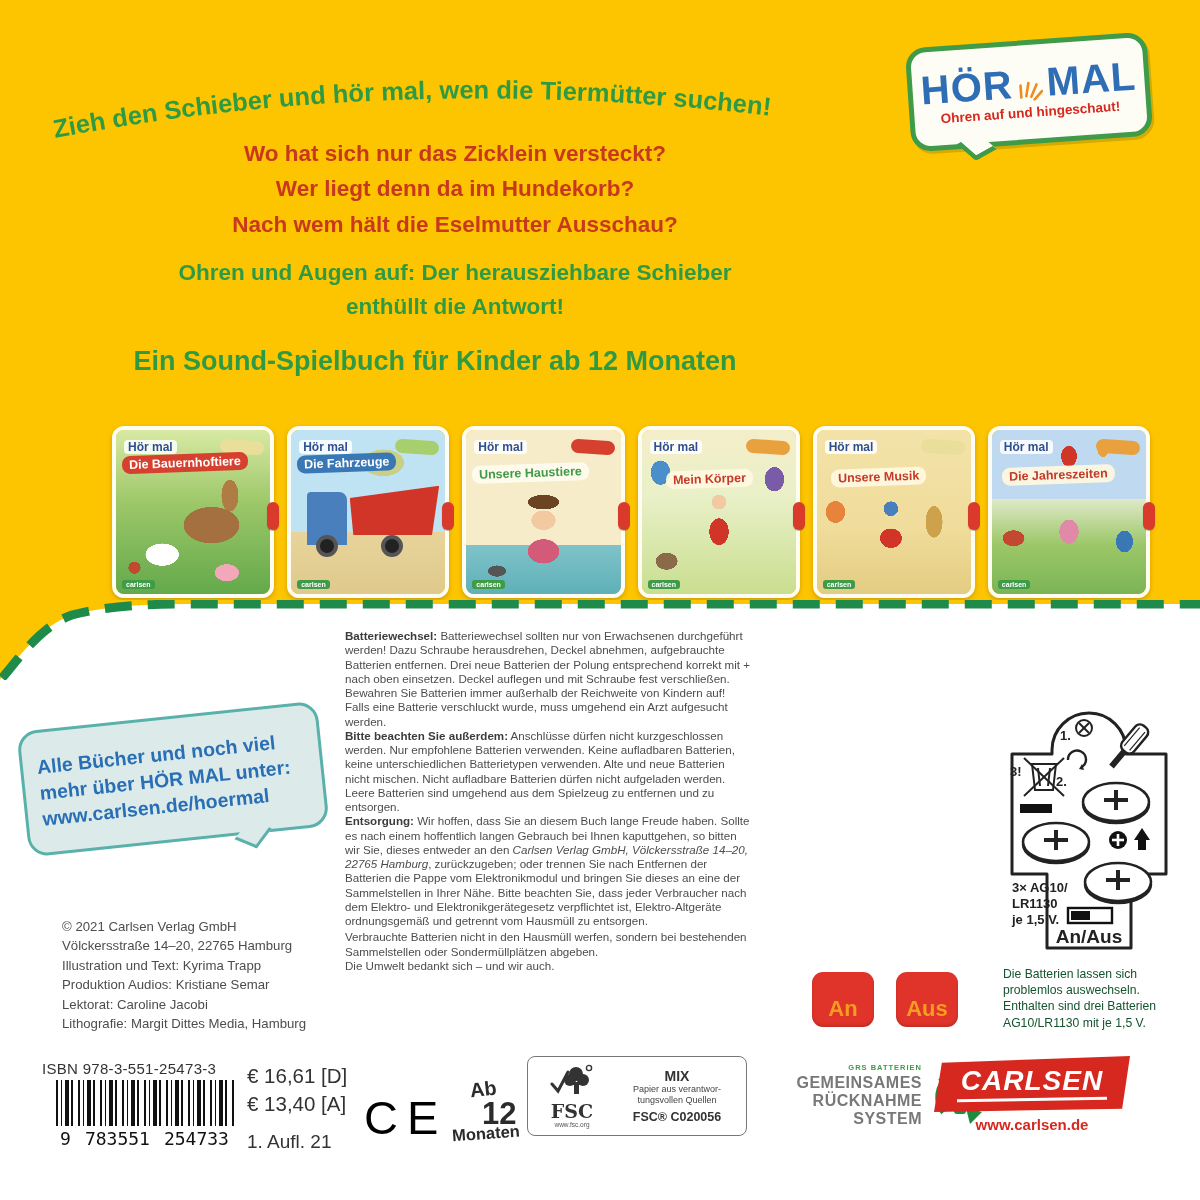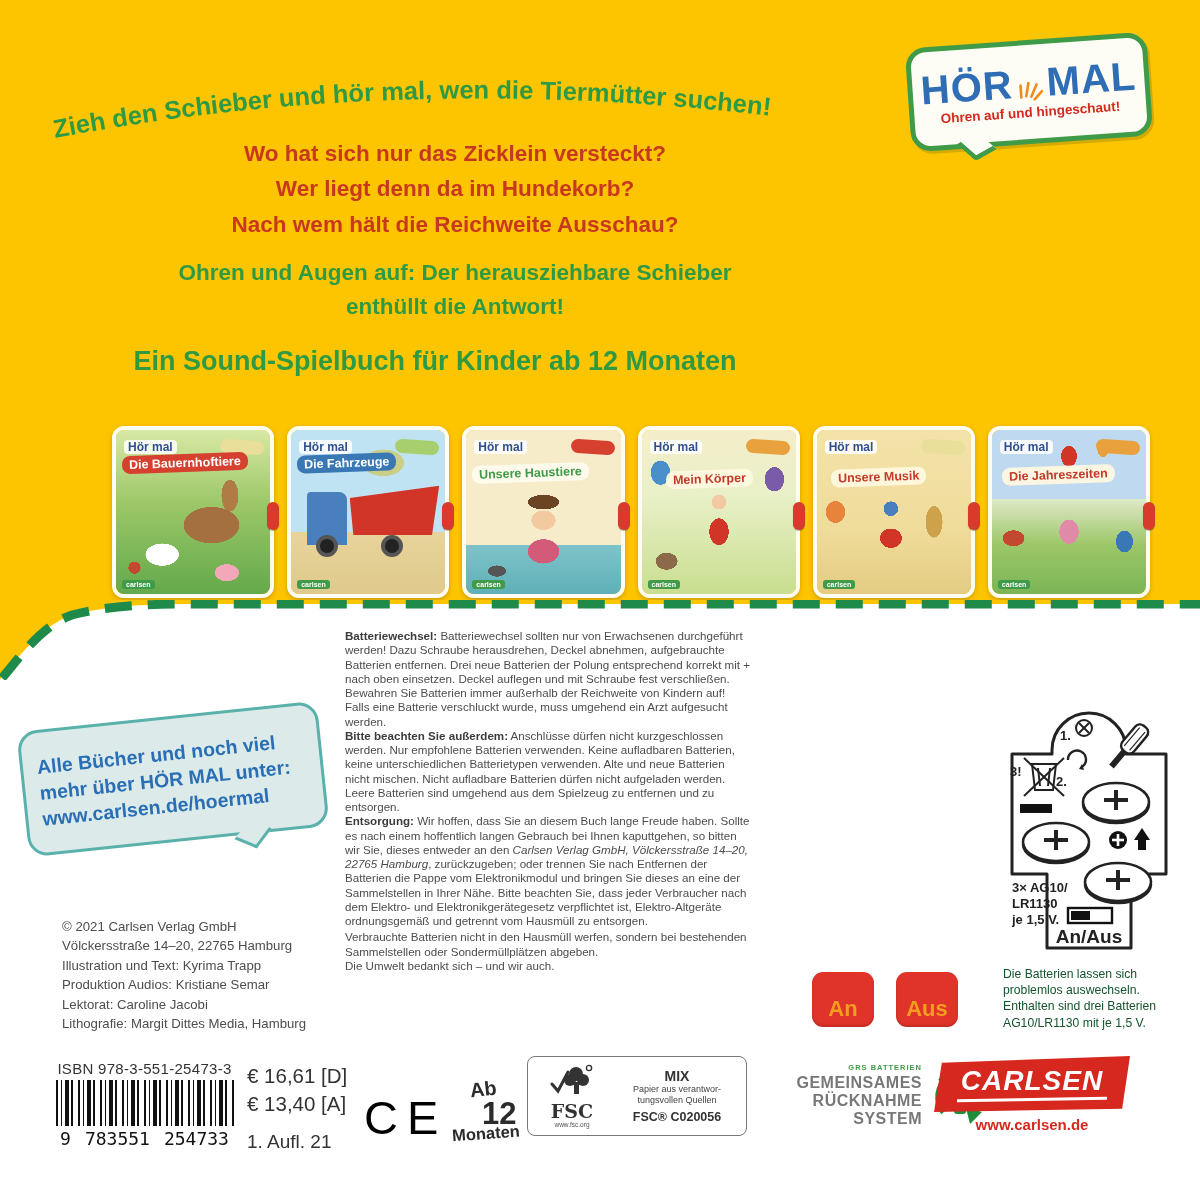--- a/index.html
+++ b/index.html
@@ -81,21 +81,21 @@
     color:#f59d1f; font-weight:bold; font-size:22px; display:flex; align-items:flex-end;
     justify-content:center; padding-bottom:5px; box-shadow:inset 0 -2px 3px rgba(0,0,0,.15); }
   .btn-an { left:812px; top:972px; }
   .btn-aus { left:896px; top:972px; }
 
   .battery-note { position:absolute; left:1003px; top:966px; width:188px;
     color:#14532d; font-size:12.2px; line-height:1.33; }
 
   
   .isbn-block { position:absolute; left:42px; top:1060px; width:330px; display:flex; }
-  .isbn-left { width:205px; text-align:center; }
+  .isbn-left { width:205px; text-align:left; }
   .isbn-label { font-size:15px; color:#333; letter-spacing:.3px; }
   .barcode { margin:3px 0 2px 14px; width:178px; height:46px; background:
     repeating-linear-gradient(90deg,#111 0 2px,#fff 2px 5px,#111 5px 6px,#fff 6px 9px,#111 9px 13px,#fff 13px 15px,#111 15px 17px,#fff 17px 22px); }
   .isbn-digits { font-family:"DejaVu Sans Mono", monospace; font-size:18px; color:#111;
     display:flex; justify-content:center; gap:14px; }
   .isbn-right { width:120px; color:#333; font-size:20.5px; line-height:1.35; padding-top:2px; }
   .isbn-right .ed { margin-top:12px; font-size:19px; }
 
   .ce-mark { position:absolute; left:364px; top:1090px; font-size:47px; color:#000000;
     letter-spacing:9px; font-weight:500; }
@@ -155,21 +155,21 @@
       </svg>
       <span class="hm-word">MAL</span>
     </div>
     <div class="hm-tagline">Ohren auf und hingeschaut!</div>
     <div class="hm-tail"></div>
   </div>
 
   <div class="questions">
     <div>Wo hat sich nur das Zicklein versteckt?</div>
     <div>Wer liegt denn da im Hundekorb?</div>
-    <div>Nach wem hält die Reichweite Ausschau?</div>
+    <div>Nach wem hält die Eselmutter Ausschau?</div>
   </div>
 
   <div class="answer">
     <div>Ohren und Augen auf: Der herausziehbare Schieber</div>
     <div>enthüllt die Antwort!</div>
   </div>
 
   <div class="series-tagline">Ein Sound-Spielbuch für Kinder ab 12 Monaten</div>
 
   <div class="covers">

